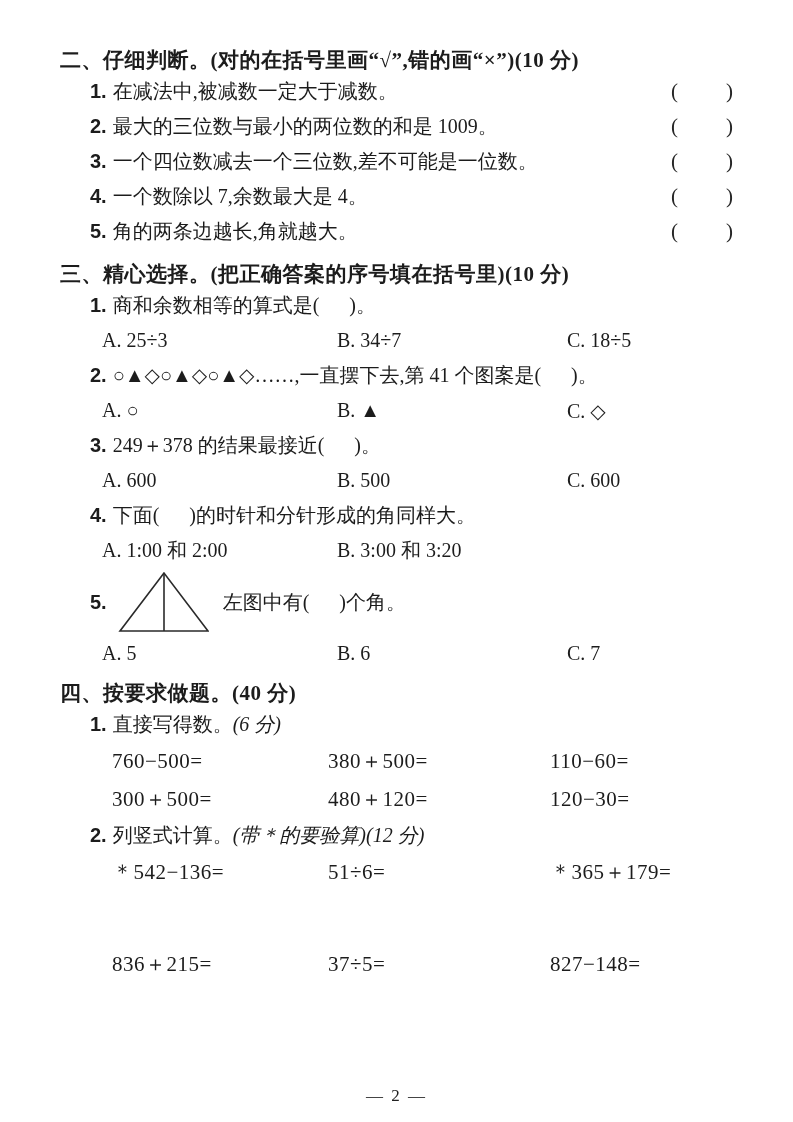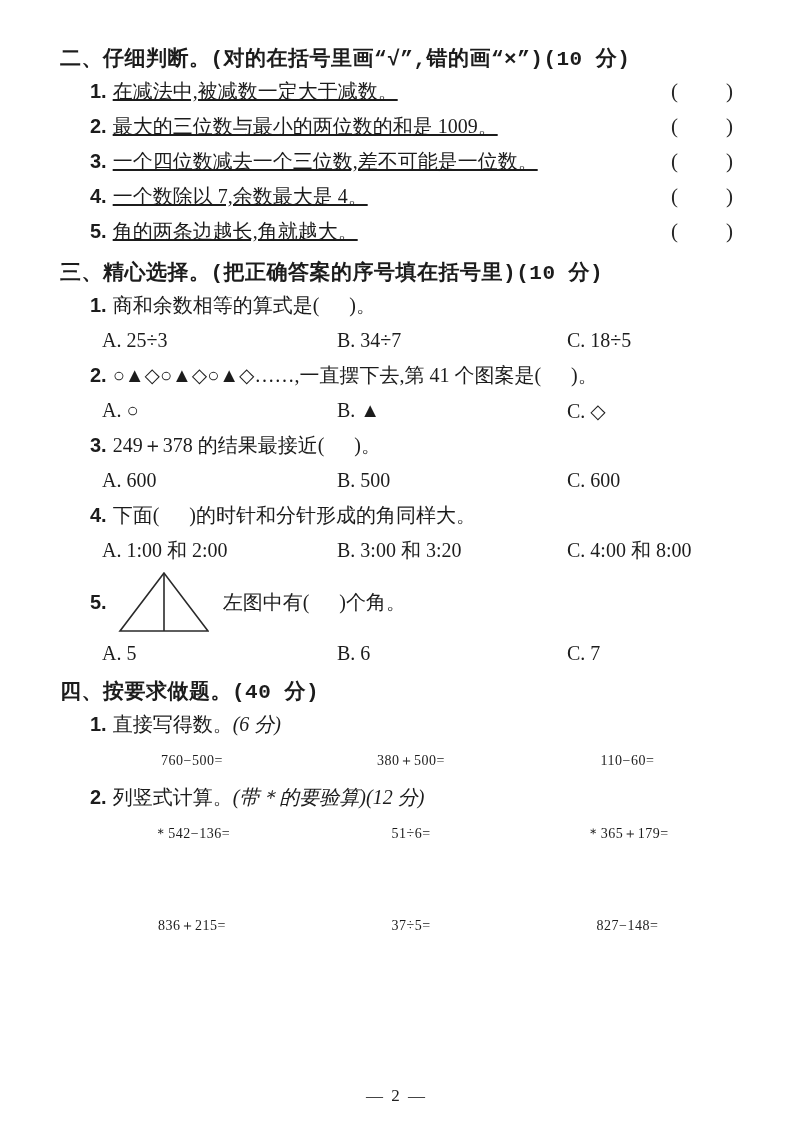--- a/index.html
+++ b/index.html
@@ -8,21 +8,21 @@
     background: #ffffff;
     color: #1c1c1c;
     font-family: "Liberation Serif", "DejaVu Serif", serif;
     font-size: 20px;
     position: relative;
     overflow: hidden;
   }
   .page { padding: 46px 60px 0 60px; position: relative; }
 
   .sec-title {
-    font-family: Liberation Mono, monospace;
+    font-family: Liberation Serif, serif;
     font-weight: bold;
     font-size: 21px;
     line-height: 28px;
     letter-spacing: 0.5px;
     white-space: pre-wrap;
   }
   .sec-title.t3 { margin-top: 11px; }
   .sec-title.t4 { margin-top: 8px; }
 
   .qnum {
@@ -31,21 +31,21 @@
     margin-right: 6px;
   }
 
   
   .judge-item {
     display: flex;
     align-items: center;
     margin-left: 30px;
     height: 35px;
   }
-  .judge-item .jtext { flex: 1; white-space: pre-wrap; text-decoration: underline; }
+  .judge-item .jtext { flex: 1; white-space: pre-wrap; }
   .answer-paren {
     width: 62px;
     display: flex;
     justify-content: space-between;
     font-size: 21px;
     color: #262626;
   }
 
   
   .stem-row {
@@ -71,25 +71,24 @@
     display: flex;
     align-items: center;
     margin-left: 30px;
     height: 35px;
     white-space: pre-wrap;
   }
   .sub-title .note { font-style: italic; }
   .calc-row {
     display: grid;
     grid-template-columns: 216px 222px auto;
-    margin-left: 24px;
+    margin-left: 52px;
     height: 38px;
     align-items: center;
-    font-size: 14px;
-    text-align: center;
+    font-size: 21px;
   }
   .calc-row .expr { white-space: pre-wrap; letter-spacing: 0.5px; }
   .calc-row.workspace-gap { margin-top: 54px; }
 
   .footer {
     position: absolute;
     left: 0; right: 0; bottom: 16px;
     text-align: center;
     font-size: 17px;
     color: #222;
@@ -185,21 +184,20 @@
   </div>
 
   <div>
     <div class="stem-row">
       <span class="qnum">4.</span>
       <span class="stem">下面(      )的时针和分针形成的角同样大。</span>
     </div>
     <div class="options-row">
       <span class="opt">A. 1:00 和 2:00</span>
       <span class="opt">B. 3:00 和 3:20</span>
-      <span class="opt">C. 4:00 和 8:00</span>
     </div>
   </div>
 
   <div>
     <div class="stem-row q5">
       <span class="qnum">5.</span>
       <svg class="tri-figure" width="92" height="64" viewBox="0 0 92 64">
         <polygon points="47,3 3,61 91,61" fill="none" stroke="#2a2a2a" stroke-width="1.6"></polygon>
         <line x1="47" y1="3" x2="47" y2="61" stroke="#2a2a2a" stroke-width="1.6"></line>
       </svg>
@@ -216,20 +214,25 @@
 
   <div>
     <div class="sub-title">
       <span class="qnum">1.</span><span>直接写得数。</span><span class="note">(6 分)</span>
     </div>
     <div class="calc-row">
       <span class="expr">760−500=</span>
       <span class="expr">380＋500=</span>
       <span class="expr">110−60=</span>
     </div>
+    <div class="calc-row">
+      <span class="expr">300＋500=</span>
+      <span class="expr">480＋120=</span>
+      <span class="expr">120−30=</span>
+    </div>
   </div>
 
   <div>
     <div class="sub-title">
       <span class="qnum">2.</span><span>列竖式计算。</span><span class="note">(带＊的要验算)</span><span class="note">(12 分)</span>
     </div>
     <div class="calc-row">
       <span class="expr">＊542−136=</span>
       <span class="expr">51÷6=</span>
       <span class="expr">＊365＋179=</span>

